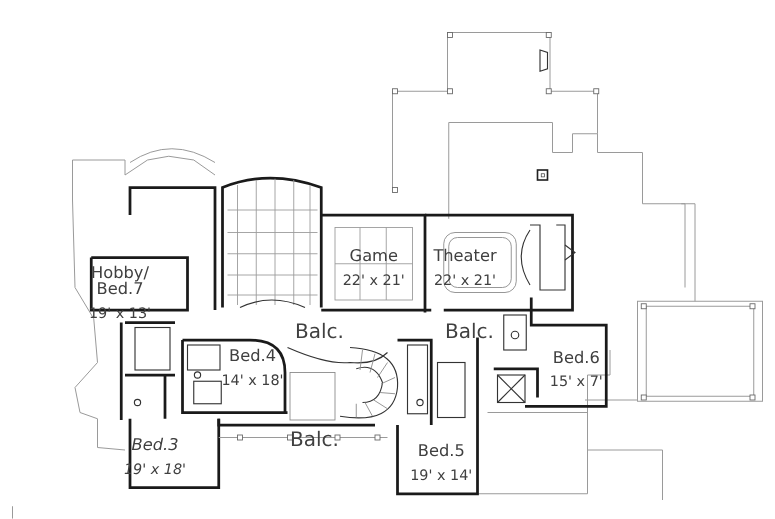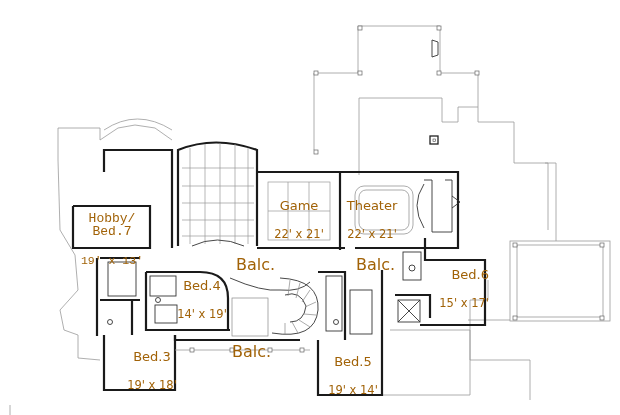--- a/index.html
+++ b/index.html
@@ -4,23 +4,23 @@
 <style>
   html, body { margin: 0; padding: 0; background: #ffffff; }
   body { width: 620px; height: 415px; overflow: hidden; position: relative; font-family: "DejaVu Sans", sans-serif; }
   #plan { position: absolute; left: 0; top: 0; width: 620px; height: 415px; }
   .ghost { fill: none; stroke: #9a9a9a; stroke-width: 0.8; }
   .wall { fill: none; stroke: #1a1a1a; stroke-width: 2.2; }
   .thin { fill: none; stroke: #333; stroke-width: 0.9; }
   .light { fill: none; stroke: #888; stroke-width: 0.7; }
   .grid { fill: none; stroke: #999; stroke-width: 0.7; }
   .post { fill: #fff; stroke: #666; stroke-width: 0.7; }
-  .label { position: absolute; text-align: center; color: #a16207; line-height: 1.0; white-space: nowrap; }
+  .label { position: absolute; text-align: center; color: #404040; line-height: 1.0; white-space: nowrap; }
   .room-name { font-size: 13px; display: block; }
-  .room-dim { font-size: 11.5px; display: block; margin-top: 17px; }
+  .room-dim { font-size: 11.5px; display: block; margin-top: 7px; }
   .balc { font-size: 16px; }
 </style>
 </head>
 <body>
 
 <svg id="plan" viewBox="0 0 620 415" xmlns="http://www.w3.org/2000/svg">
 
   <g>
     <polyline class="ghost" points="314,150 314,73 358,73 358,26 440,26 440,73 478,73 478,107 458,107 458,122 442,122 442,98 359,98 359,175"></polyline>
     <polyline class="ghost" points="478,107 478,122 514,122 514,163 548,163 548,230"></polyline>
@@ -141,42 +141,42 @@
     <line class="thin" x1="398" y1="300" x2="420" y2="322"></line>
     <line class="thin" x1="420" y1="300" x2="398" y2="322"></line>
     <rect class="thin" x="403" y="252" width="18" height="28"></rect>
     <circle class="thin" cx="412" cy="268" r="3"></circle>
     <circle class="thin" cx="158" cy="300" r="2.5"></circle>
     <circle class="thin" cx="110" cy="322" r="2.5"></circle>
     <circle class="thin" cx="336" cy="322" r="2.5"></circle>
   </g>
 </svg>
 
-<div class="label" style="left:80px; top:212px; width:64px;font-family:Liberation Mono, monospace;">
+<div class="label" style="left:64px; top:212px; width:64px;">
   <span class="room-name">Hobby/</span>
   <span class="room-name">Bed.7</span>
   <span class="room-dim">19' x 13'</span>
 </div>
 <div class="label" style="left:268px; top:199px; width:62px;">
   <span class="room-name">Game</span>
   <span class="room-dim">22' x 21'</span>
 </div>
 <div class="label" style="left:340px; top:199px; width:64px;">
   <span class="room-name">Theater</span>
   <span class="room-dim">22' x 21'</span>
 </div>
-<div class="label" style="left:433px; top:268px; width:56px;text-align:right;">
+<div class="label" style="left:433px; top:280px; width:56px;">
   <span class="room-name">Bed.6</span>
-  <span class="room-dim">15' x 17'</span>
+  <span class="room-dim">15' x 7'</span>
 </div>
 <div class="label" style="left:173px; top:279px; width:58px;">
   <span class="room-name">Bed.4</span>
-  <span class="room-dim">14' x 19'</span>
+  <span class="room-dim">14' x 18'</span>
 </div>
-<div class="label" style="left:124px; top:350px; width:56px;">
+<div class="label" style="left:96px; top:350px; width:56px;font-style:italic;">
   <span class="room-name">Bed.3</span>
   <span class="room-dim">19' x 18'</span>
 </div>
 <div class="label" style="left:325px; top:355px; width:56px;">
   <span class="room-name">Bed.5</span>
   <span class="room-dim">19' x 14'</span>
 </div>
 
 <div class="label balc" style="left:236px; top:257px;">Balc.</div>
 <div class="label balc" style="left:356px; top:257px;">Balc.</div>

